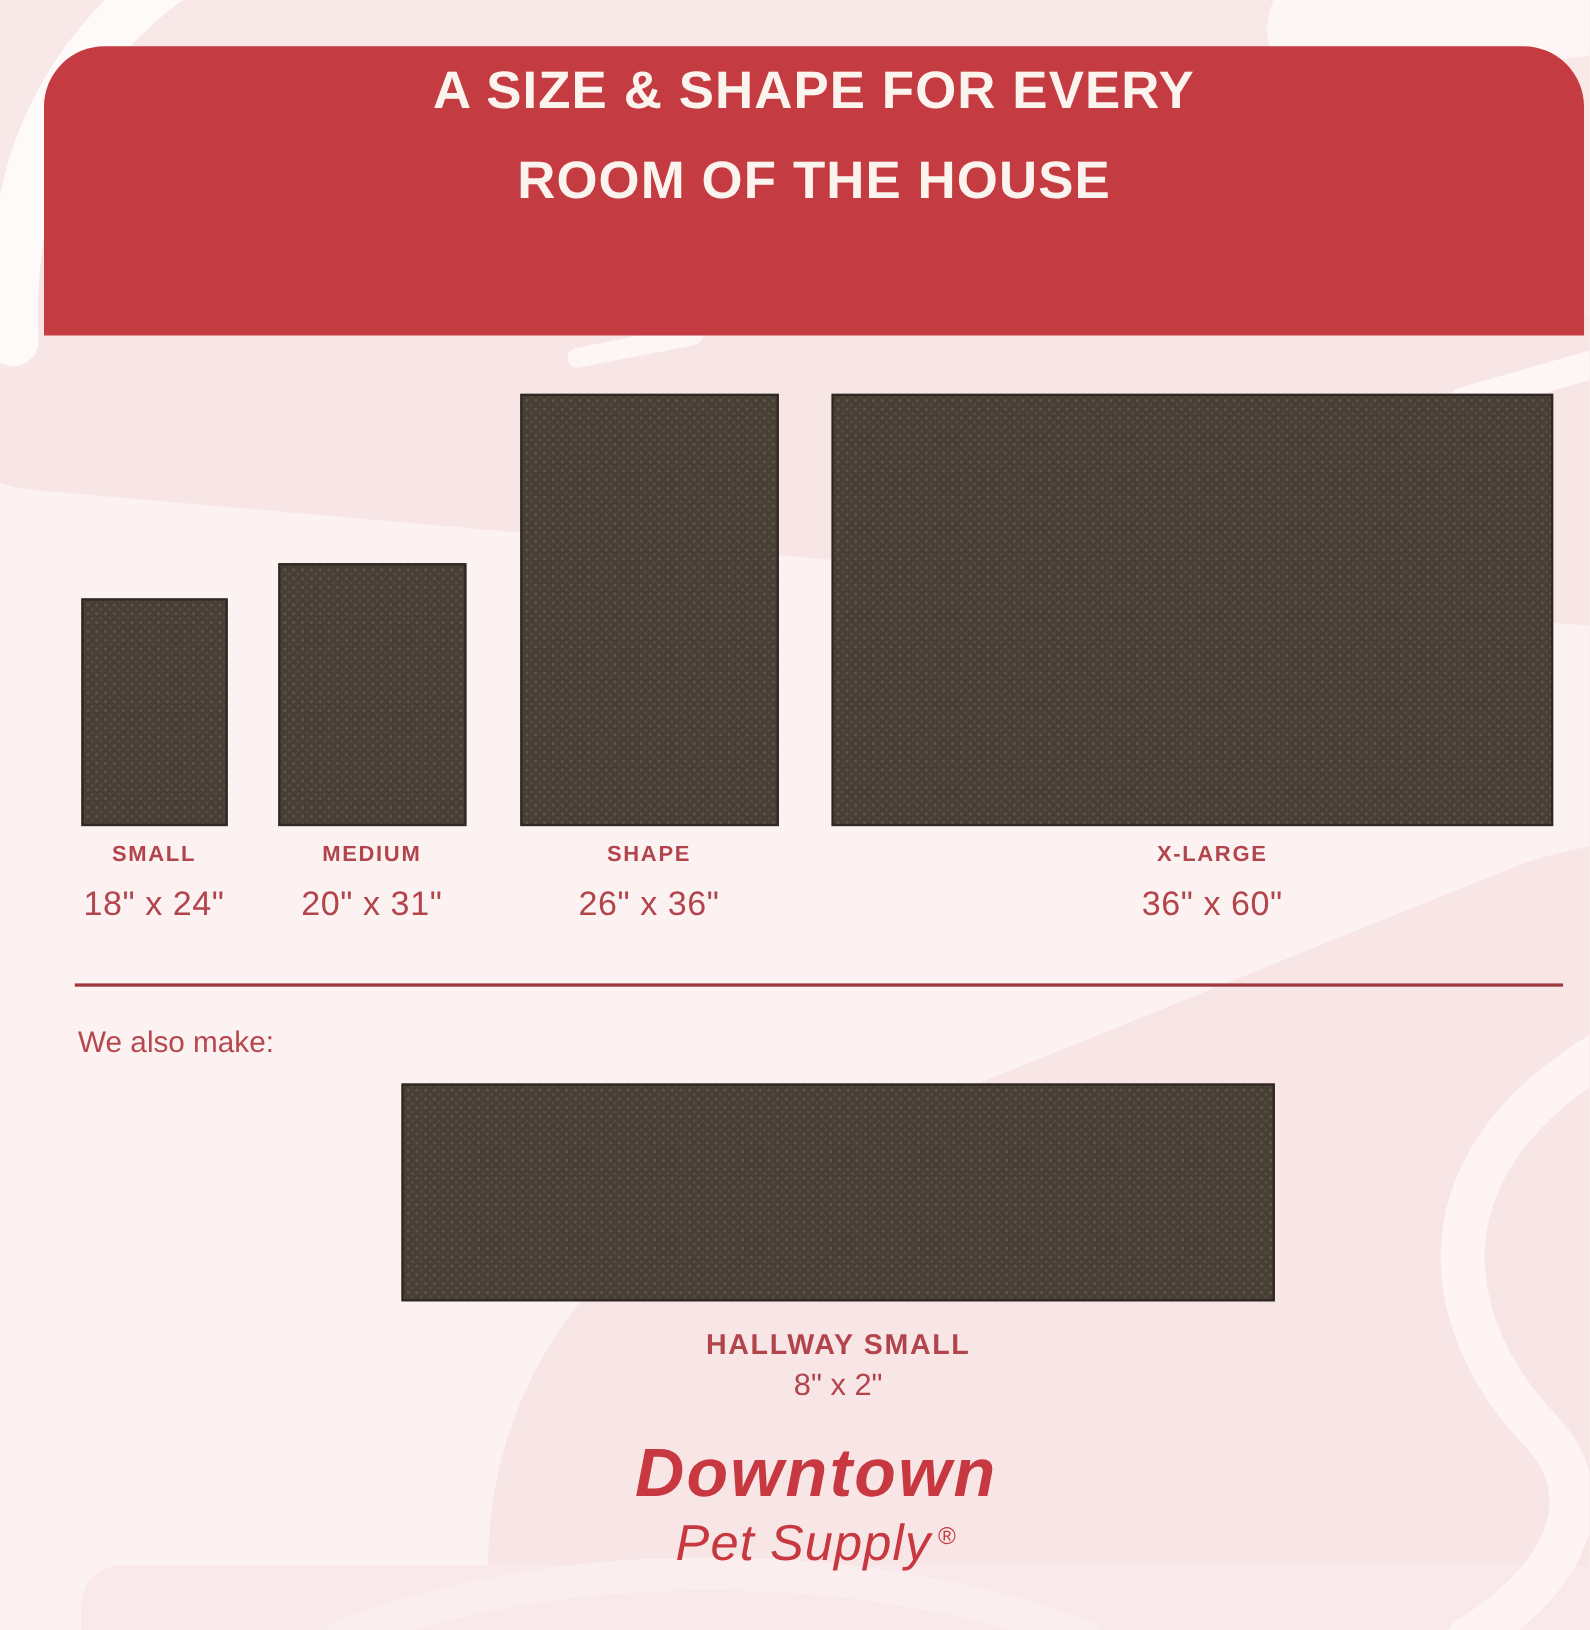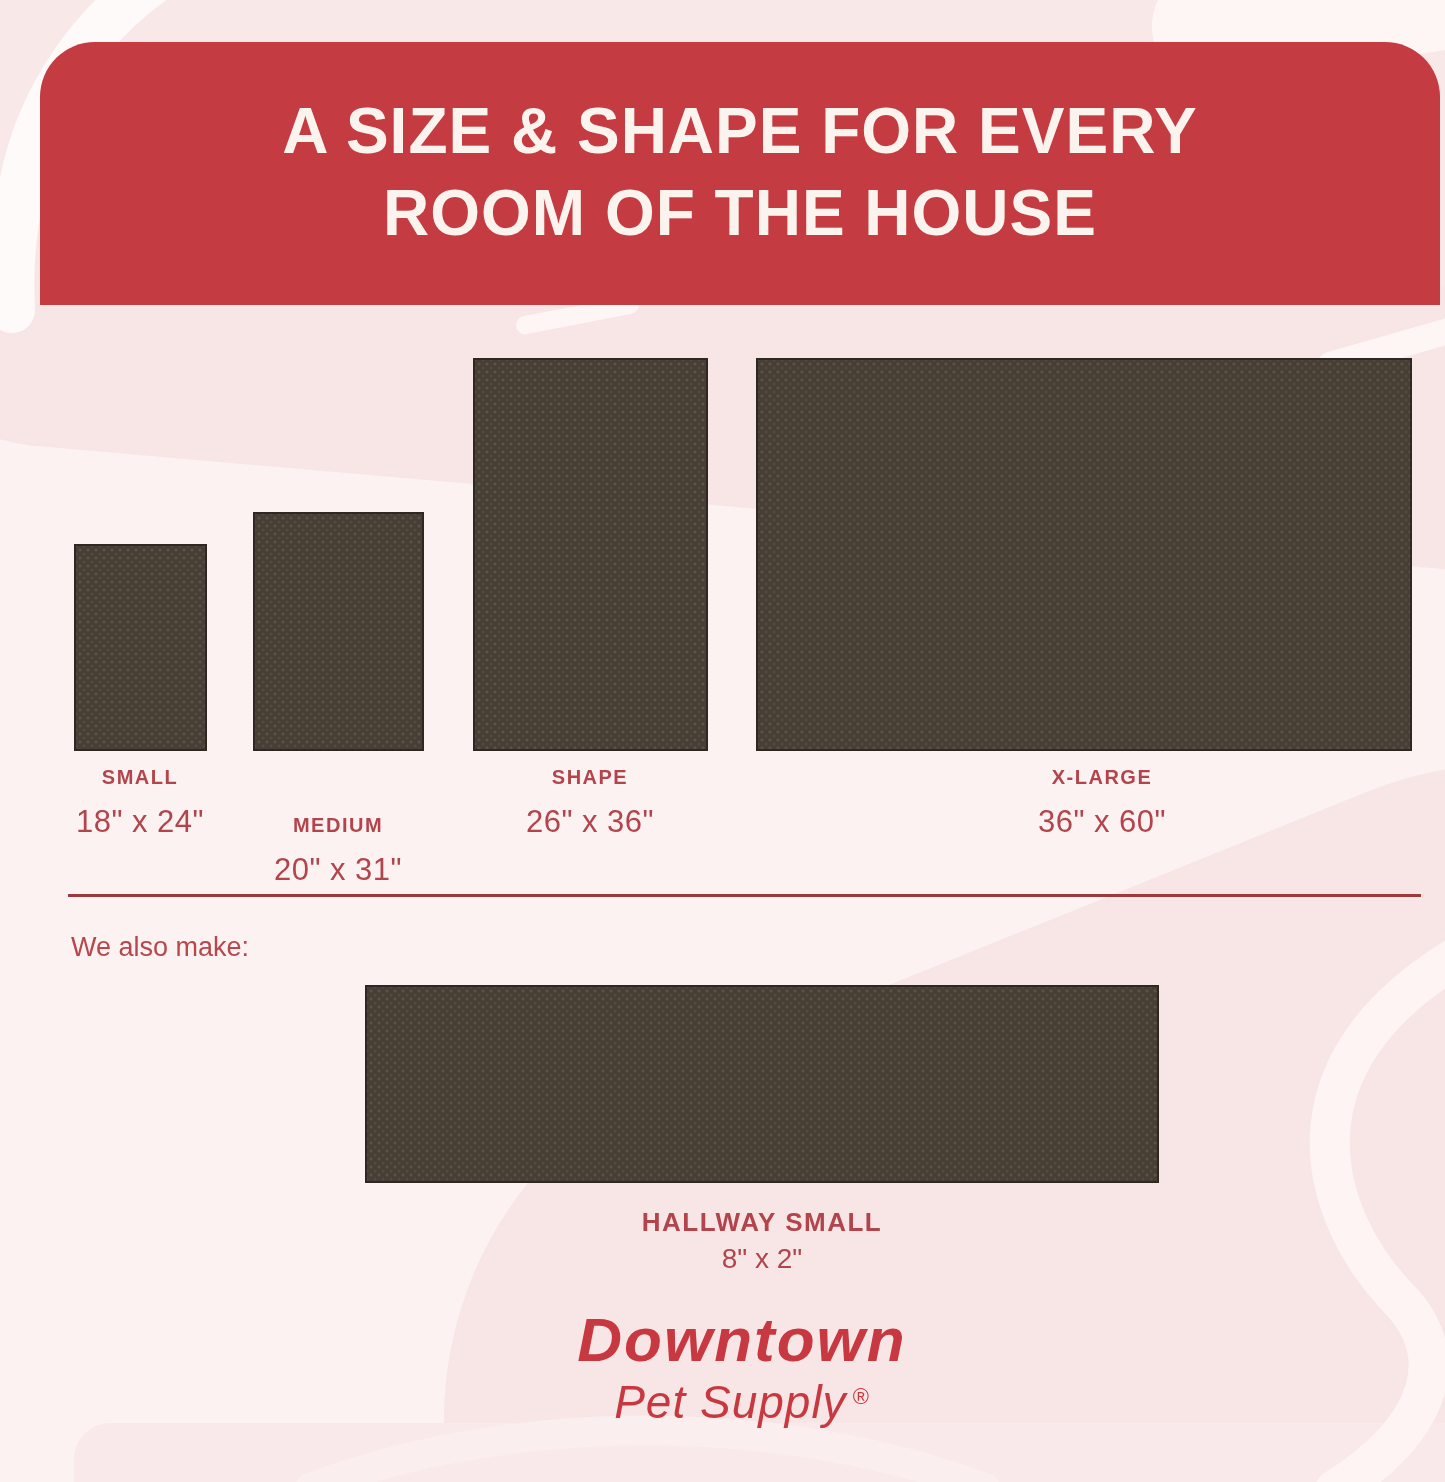--- a/index.html
+++ b/index.html
@@ -14,21 +14,21 @@
   .decor-bottom-band{left:74px;top:1423px;width:1371px;height:59px;background:#f9e9ea;border-top-left-radius:36px;z-index:1;}
   .decor-sliver{background:#fdf6f5;border-radius:20px;z-index:2;}
   .sliver-1{left:515px;top:306px;width:125px;height:18px;transform:rotate(-11deg);}
   .sliver-2{left:1315px;top:332px;width:170px;height:26px;transform:rotate(-16deg);}
   .sliver-3{left:1150px;top:-58px;width:430px;height:120px;transform:rotate(-9deg);border-radius:60px;}
   .swirl-svg{left:0;top:0;width:1445px;height:1482px;z-index:2;pointer-events:none;}
 
   
   .banner{position:absolute;left:40px;top:42px;width:1400px;height:263px;background:#c43b41;
           border-radius:55px 55px 0 0;z-index:3;text-align:center;}
-  .banner-title{margin:0;padding-top:48px;font-size:64px;line-height:82px;font-weight:700;
+  .banner-title{margin:0;font-size:48px;line-height:82px;font-weight:700;
                 letter-spacing:1px;color:#fbf4ee;}
 
   
   .rug{position:absolute;z-index:3;box-sizing:border-box;
        background-color:#473e35;
        background-image:radial-gradient(#5c5245 1.4px, transparent 1.7px),
                         radial-gradient(#544a3e 1.4px, transparent 1.7px);
        background-size:8px 8px;background-position:0 0,4px 4px;
        border:2px solid #2f2822;}
   .rug-small  {left:74px; top:544px;width:133px;height:207px;}
@@ -36,21 +36,21 @@
   .rug-large  {left:473px;top:358px;width:235px;height:393px;}
   .rug-xlarge {left:756px;top:358px;width:656px;height:393px;}
   .rug-runner {left:365px;top:985px;width:794px;height:198px;}
 
   
   .size-name,.size-dims{position:absolute;transform:translateX(-50%);white-space:nowrap;z-index:3;
                         color:#b2454c;text-align:center;}
   .size-name{top:766px;font-size:20px;font-weight:700;letter-spacing:1.5px;}
   .size-dims{top:804px;font-size:31px;font-weight:400;letter-spacing:0.5px;}
   .name-small,.dims-small  {left:140px;}
-  .name-medium,.dims-medium{left:338px;margin-top:48px;}
+  .name-medium,.dims-medium{left:338px;}
   .name-large,.dims-large  {left:590px;}
   .name-xlarge,.dims-xlarge{left:1102px;}
 
   .divider{position:absolute;left:68px;top:894px;width:1353px;height:3px;background:#9e3940;z-index:3;}
   .also-make{position:absolute;left:71px;top:932px;font-size:27px;color:#b5474d;z-index:3;}
 
   .runner-name{position:absolute;left:762px;top:1207px;transform:translateX(-50%);
                font-size:26px;font-weight:700;letter-spacing:1.5px;color:#b2454c;white-space:nowrap;z-index:3;}
   .runner-dims{position:absolute;left:762px;top:1243px;transform:translateX(-50%);
                font-size:28px;color:#b2454c;white-space:nowrap;z-index:3;}

